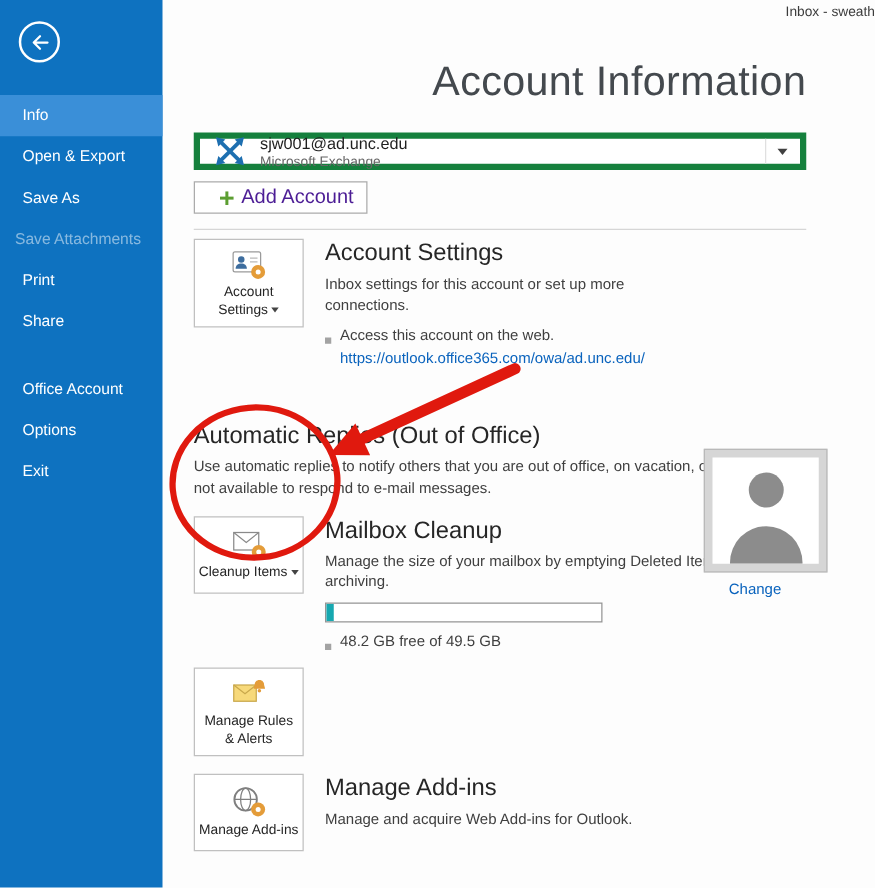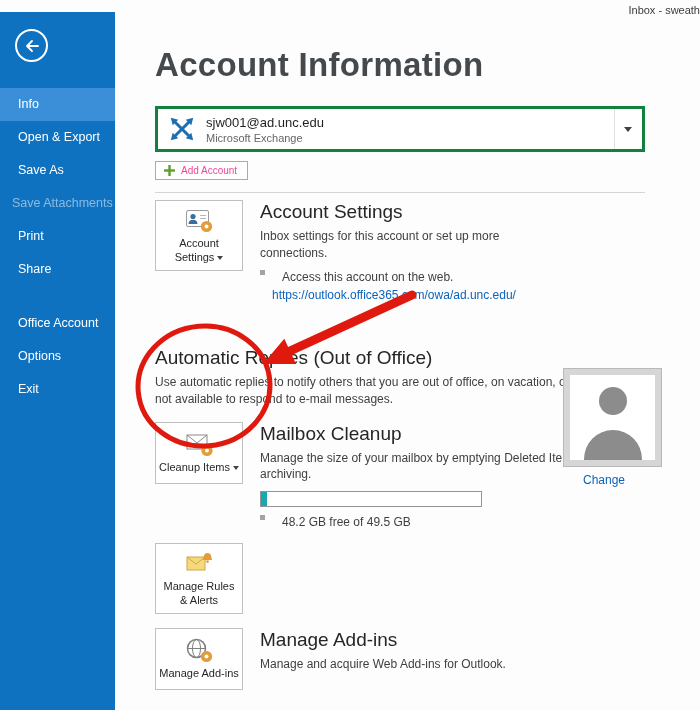--- a/index.html
+++ b/index.html
@@ -16,21 +16,21 @@
     font-family:"Liberation Sans",sans-serif;
     background:#fdfdfd;
     position:relative;
     overflow:hidden;
     color:#262626;
   }
   .app{position:absolute;inset:0;}
 
   
   .sidebar{
-    position:absolute;left:0;top:12px;bottom:0;width:115px;
+    position:absolute;left:0;top:0;bottom:0;width:130px;
     background:var(--sidebar-blue);
     z-index:2;
   }
   .back-btn{
     width:33px;height:33px;border:2px solid #fff;border-radius:50%;
     margin:17px 0 26px 15px;
     display:flex;align-items:center;justify-content:center;cursor:pointer;
   }
   .nav-item{
     height:33px;line-height:33px;
@@ -45,44 +45,44 @@
   .main{
     position:absolute;left:115px;top:0;right:0;bottom:0;
     padding:46px 55px 0 40px;
     background:#fdfdfd;
   }
   .titlebar-text{
     position:absolute;top:4px;right:0;font-size:11px;color:#3c3c3c;
     white-space:nowrap;
   }
   h1.page-title{
-    font-size:33px;font-weight:700;color:#44494e;letter-spacing:.3px;
+    font-size:33px;font-weight:400;color:#44494e;letter-spacing:.3px;text-align:right;
   }
 
   .account-select{
-    margin-top:22px;height:46px;width:100%;
-    border:3px solid #15803d;background:#fff;
+    margin-top:22px;height:30px;width:100%;
+    border:5px solid #15803d;background:#fff;
     display:flex;align-items:center;gap:10px;padding:0 10px;cursor:pointer;
   }
   .acct-text{display:flex;flex-direction:column;gap:2px;}
   .acct-email{font-size:13px;color:#1f1f1f;}
   .acct-type{font-size:11px;color:#666;}
   .acct-caret{
     margin-left:auto;align-self:stretch;display:flex;align-items:center;
     padding-left:9px;border-left:1px solid #e0e0e0;
   }
   .tri-down{
     width:0;height:0;border-left:4.5px solid transparent;
     border-right:4.5px solid transparent;border-top:5px solid #404040;
     display:inline-block;
   }
   .add-account{
     margin-top:9px;display:inline-flex;align-items:center;gap:6px;
     border:1px solid #ababab;background:#fff;
-    padding:3px 10px 3px 8px;font-size:10px;color:#ec4899;cursor:pointer;
+    padding:3px 10px 3px 20px;font-size:16px;color:#4c1d95;cursor:pointer;
     font-family:"Liberation Sans",sans-serif;
   }
   .divider{margin-top:12px;border:none;border-top:1px solid #d6d6d6;}
 
   
   .rows{margin-top:7px;position:relative;}
   .row{display:flex;gap:17px;align-items:flex-start;margin-bottom:14px;}
   .row-account{min-height:128px;margin-bottom:18px;}
   .bs-button{
     flex:none;width:88px;min-height:62px;
@@ -96,21 +96,21 @@
   .caret-sm{
     width:0;height:0;border-left:3.5px solid transparent;
     border-right:3.5px solid transparent;border-top:4px solid #444;
     display:inline-block;margin-left:3px;vertical-align:middle;
   }
   .sect{flex:1;min-width:0;padding-top:1px;}
   .sect h2{font-size:19px;font-weight:400;color:#262626;margin:0 0 5px;}
   .desc{font-size:12px;color:#3f3f3f;line-height:1.4;max-width:432px;}
   .row-account .desc{max-width:295px;}
   .bullet-line{
-    display:flex;align-items:flex-start;gap:17px;margin-top:8px;
+    display:flex;align-items:flex-end;gap:7px;margin-top:8px;
     font-size:12px;color:#3f3f3f;
   }
   .bullet-sq{width:5px;height:5px;background:#a3a3a3;flex:none;}
   .weblink{
     display:inline-block;margin:4px 0 0 12px;font-size:12px;
     color:var(--link-blue);text-decoration:none;cursor:pointer;
   }
 
   
   .profile{

